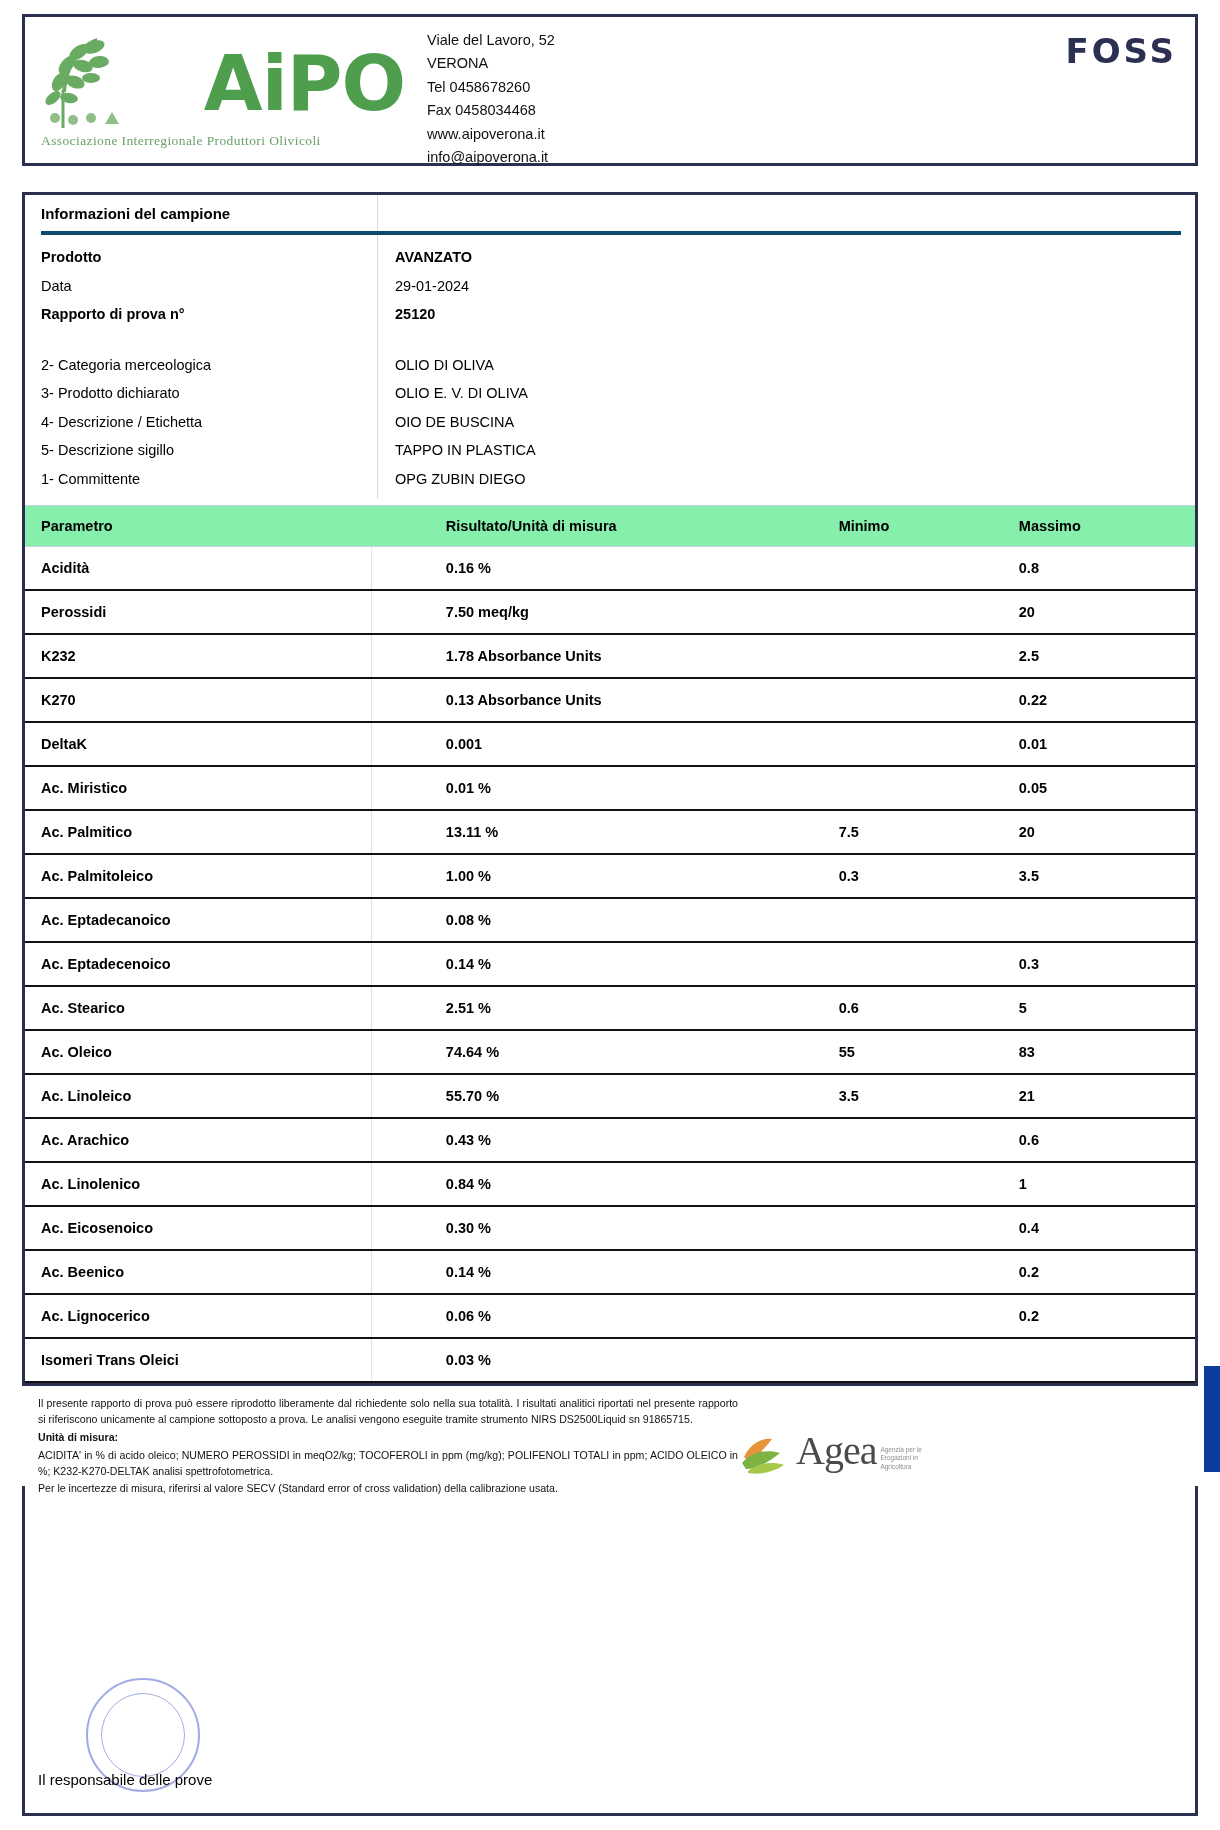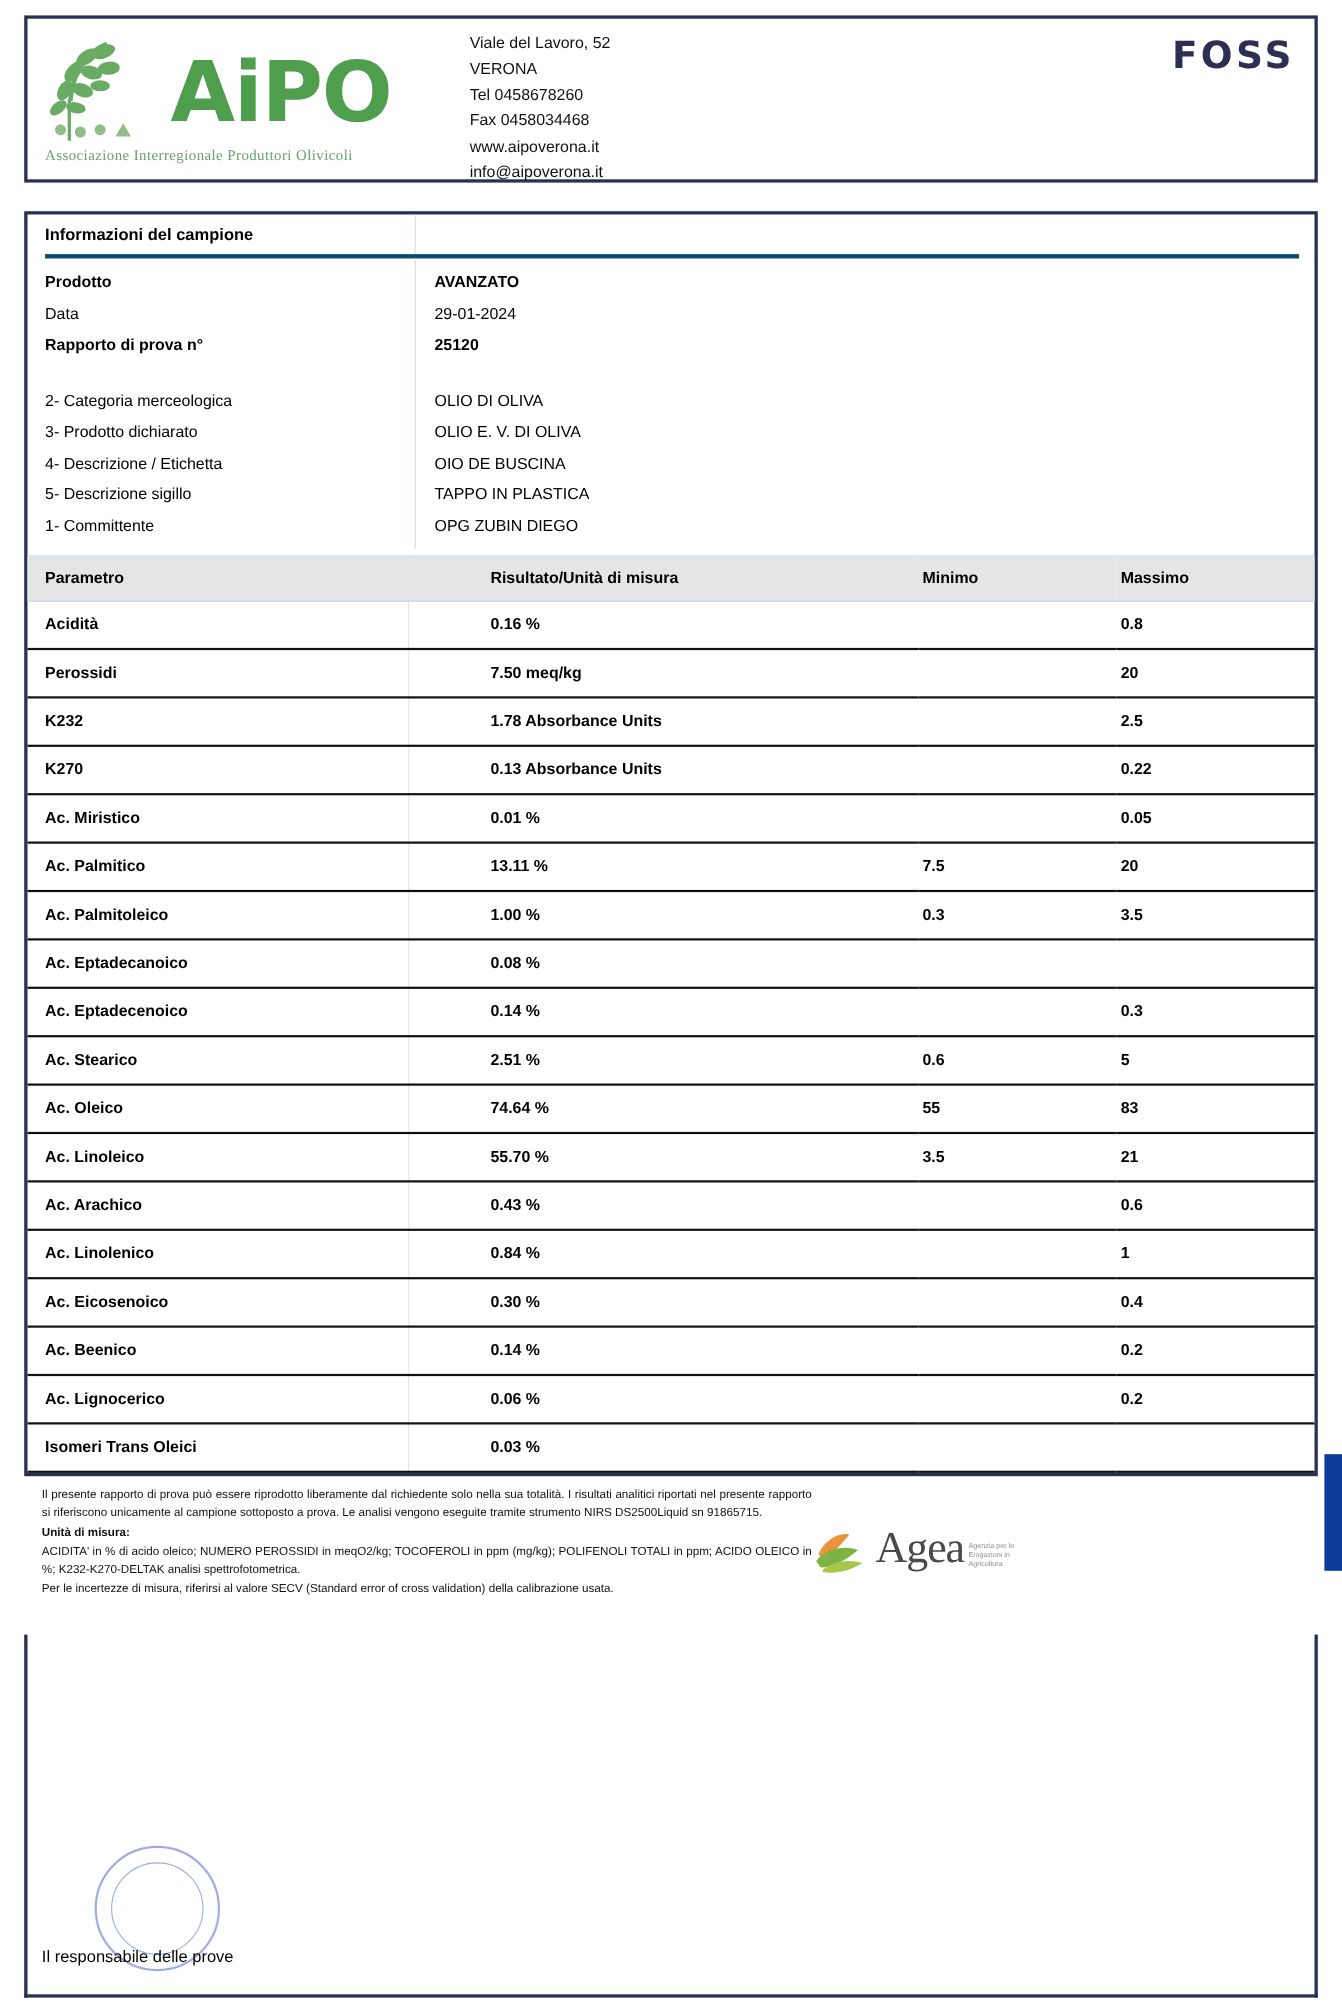--- a/index.html
+++ b/index.html
@@ -39,20 +39,21 @@
     display: flex;
     flex-direction: column;
     justify-content: center;
     padding-left: 14px;
     box-sizing: border-box;
   }
   .logo-row {
     display: flex;
     align-items: center;
     height: 106px;
+    justify-content: space-between;
   }
   .olive-art { width: 120px; height: 104px; flex: none; }
   .aipo-word {
     font-family: "DejaVu Sans", sans-serif;
     font-size: 76px;
     font-weight: bold;
     color: #4e9e4e;
     line-height: 0.9;
     letter-spacing: -1px;
     margin-left: -4px;
@@ -142,21 +143,21 @@
   }
   .results th, .results td {
     font-size: 14.5px;
     text-align: left;
     padding: 13px 0 13px 0;
   }
   .results thead th {
     font-weight: bold;
     border-top: 1px solid #c5d3e2;
     border-bottom: 1px solid #c5d3e2;
-    background: #e5e5e5;
+    background: #86efac;
     padding: 12px 0 12px 0;
   }
   .results tbody td {
     font-weight: bold;
     border-bottom: 2px solid #111;
   }
   .results tbody tr:last-child td { border-bottom: 2px solid #111; }
   .col-param { width: 330px; padding-left: 16px !important; }
   .col-result { width: 330px; padding-left: 16px !important; }
   .col-min { width: 150px; }
@@ -421,20 +422,26 @@
               <td class="col-min"></td>
               <td class="col-max">2.5</td>
             </tr>
             <tr>
               <td class="col-param">K270</td>
               <td class="col-result">0.13 Absorbance Units</td>
               <td class="col-min"></td>
               <td class="col-max">0.22</td>
             </tr>
             <tr>
+              <td class="col-param">DeltaK</td>
+              <td class="col-result">0.001</td>
+              <td class="col-min"></td>
+              <td class="col-max">0.01</td>
+            </tr>
+            <tr>
               <td class="col-param">Ac. Miristico</td>
               <td class="col-result">0.01 %</td>
               <td class="col-min"></td>
               <td class="col-max">0.05</td>
             </tr>
             <tr>
               <td class="col-param">Ac. Palmitico</td>
               <td class="col-result">13.11 %</td>
               <td class="col-min">7.5</td>
               <td class="col-max">20</td>

